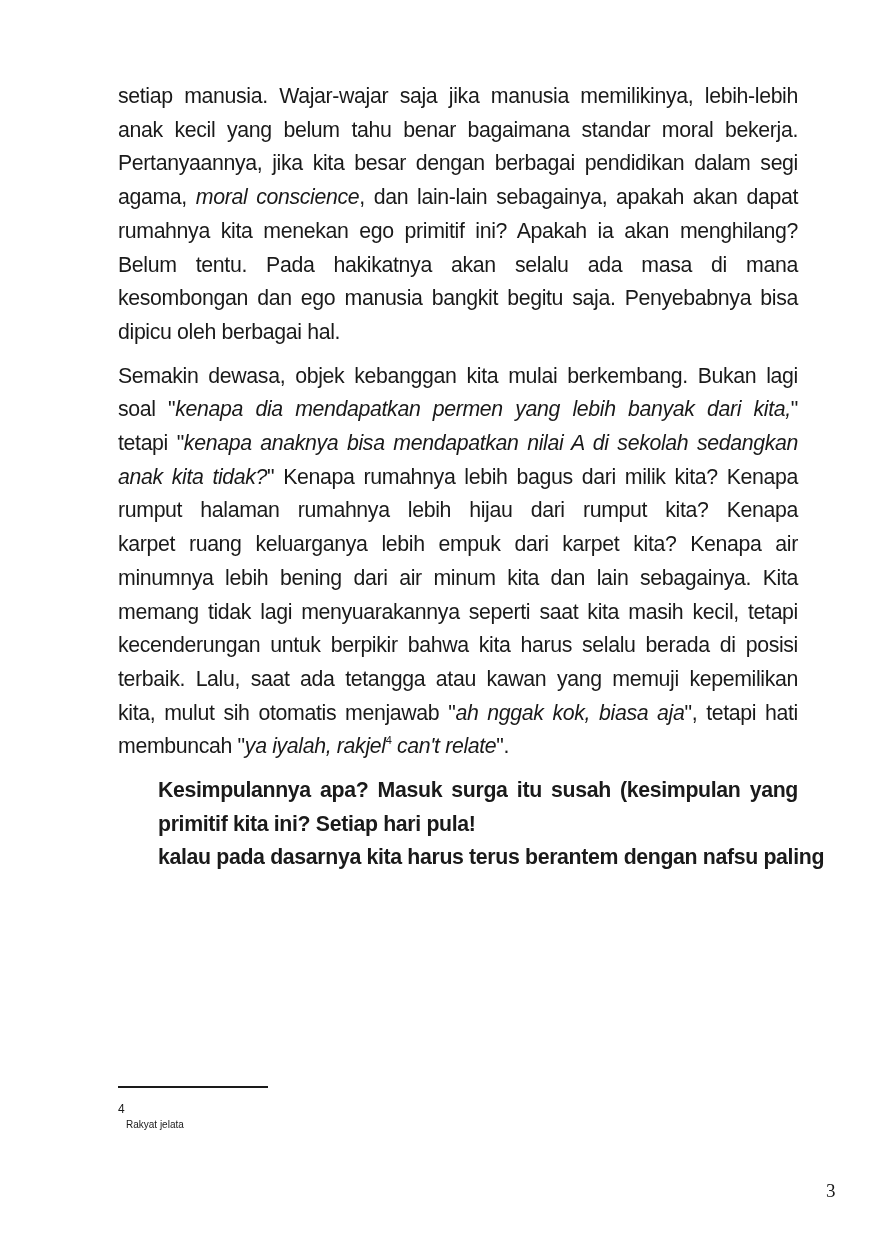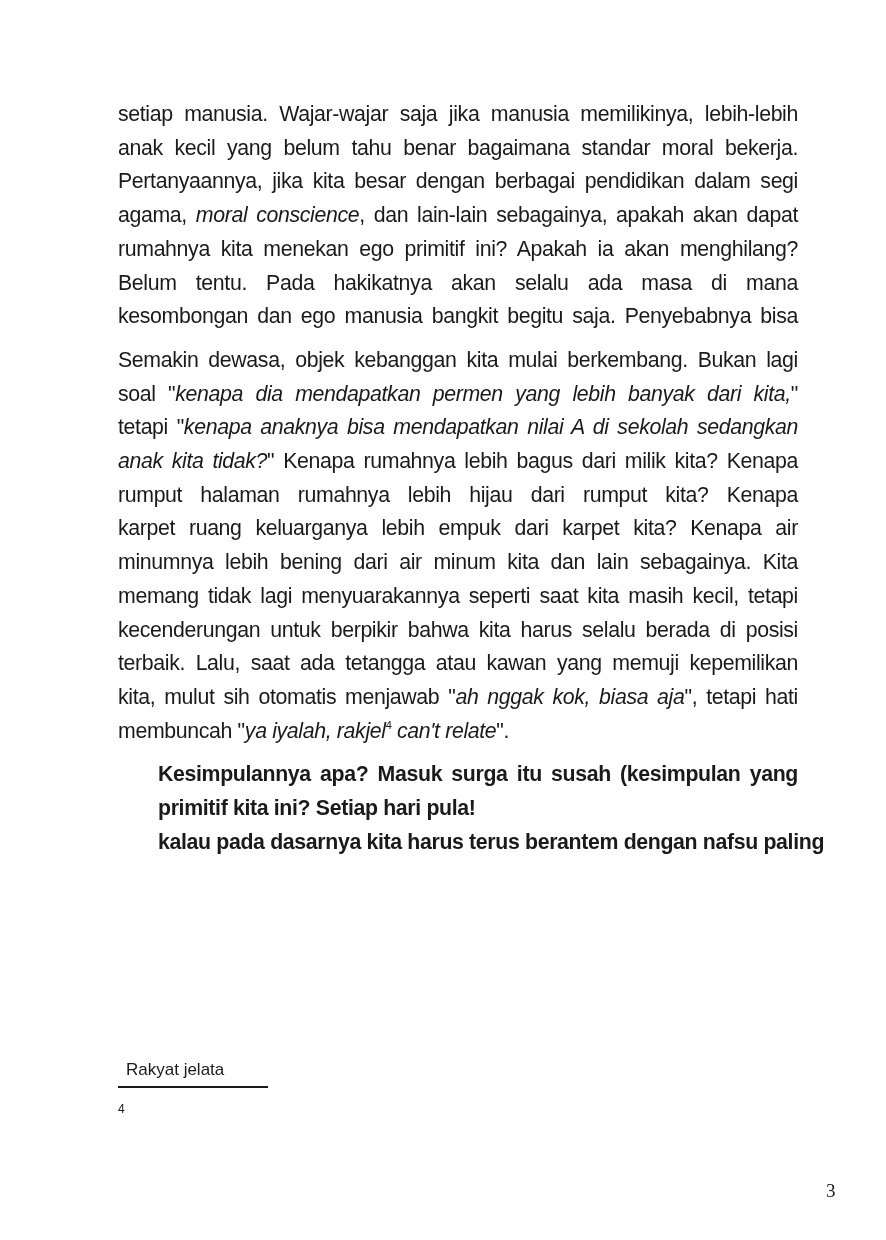--- a/index.html
+++ b/index.html
@@ -11,21 +11,21 @@
       width: 886px;
       height: 1240px;
       position: relative;
       overflow: hidden;
       color: #1a1a1a;
       font-family: "Liberation Sans", sans-serif;
     }
     .page-body {
       position: absolute;
       left: 118px;
-      top: 98px;
+      top: 80px;
       width: 680px;
     }
     .para {
       margin: 0 0 10px 0;
       font-size: 21.3px;
       line-height: 33.7px;
       text-align: justify;
       letter-spacing: -0.35px;
       word-spacing: 0px;
       font-family: "Liberation Sans", sans-serif;
@@ -58,22 +58,22 @@
       position: absolute;
       left: 118px;
       top: 1102px;
       font-size: 12px;
       line-height: 14px;
       font-family: "Liberation Sans", sans-serif;
     }
     .footnote-text {
       position: absolute;
       left: 126px;
-      top: 1062px;
-      font-size: 17px;
+      top: 1117px;
+      font-size: 10px;
       line-height: 15px;
       font-family: "Liberation Sans", sans-serif;
       text-align: center;
     }
     .page-number {
       position: absolute;
       left: 826px;
       top: 1180px;
       font-size: 19px;
       font-family: "Liberation Serif", serif;
@@ -84,20 +84,21 @@
 
 <div class="page-body" id="page-body">
     <p class="para">
       <span class="line"><span>setiap manusia. Wajar-wajar saja jika manusia memilikinya, lebih-lebih</span></span>
       <span class="line"><span>anak kecil yang belum tahu benar bagaimana standar moral bekerja.</span></span>
       <span class="line"><span>Pertanyaannya, jika kita besar dengan berbagai pendidikan dalam segi</span></span>
       <span class="line"><span>agama, </span><em>moral conscience</em><span>, dan lain-lain sebagainya, apakah akan dapat</span></span>
       <span class="line"><span>rumahnya kita menekan ego primitif ini? Apakah ia akan menghilang?</span></span>
       <span class="line"><span>Belum tentu. Pada hakikatnya akan selalu ada masa di mana</span></span>
       <span class="line"><span>kesombongan dan ego manusia bangkit begitu saja. Penyebabnya bisa</span></span>
+      <span class="line last"><span>dipicu oleh berbagai hal.</span></span>
     </p>
     <p class="para">
       <span class="line"><span>Semakin dewasa, objek kebanggan kita mulai berkembang. Bukan lagi</span></span>
       <span class="line"><span>soal "</span><em>kenapa dia mendapatkan permen yang lebih banyak dari kita,</em><span>"</span></span>
       <span class="line"><span>tetapi "</span><em>kenapa anaknya bisa mendapatkan nilai A di sekolah sedangkan</em></span>
       <span class="line"><em>anak kita tidak?</em><span>" Kenapa rumahnya lebih bagus dari milik kita? Kenapa</span></span>
       <span class="line"><span>rumput halaman rumahnya lebih hijau dari rumput kita? Kenapa</span></span>
       <span class="line"><span>karpet ruang keluarganya lebih empuk dari karpet kita? Kenapa air</span></span>
       <span class="line"><span>minumnya lebih bening dari air minum kita dan lain sebagainya. Kita</span></span>
       <span class="line"><span>memang tidak lagi menyuarakannya seperti saat kita masih kecil, tetapi</span></span>

